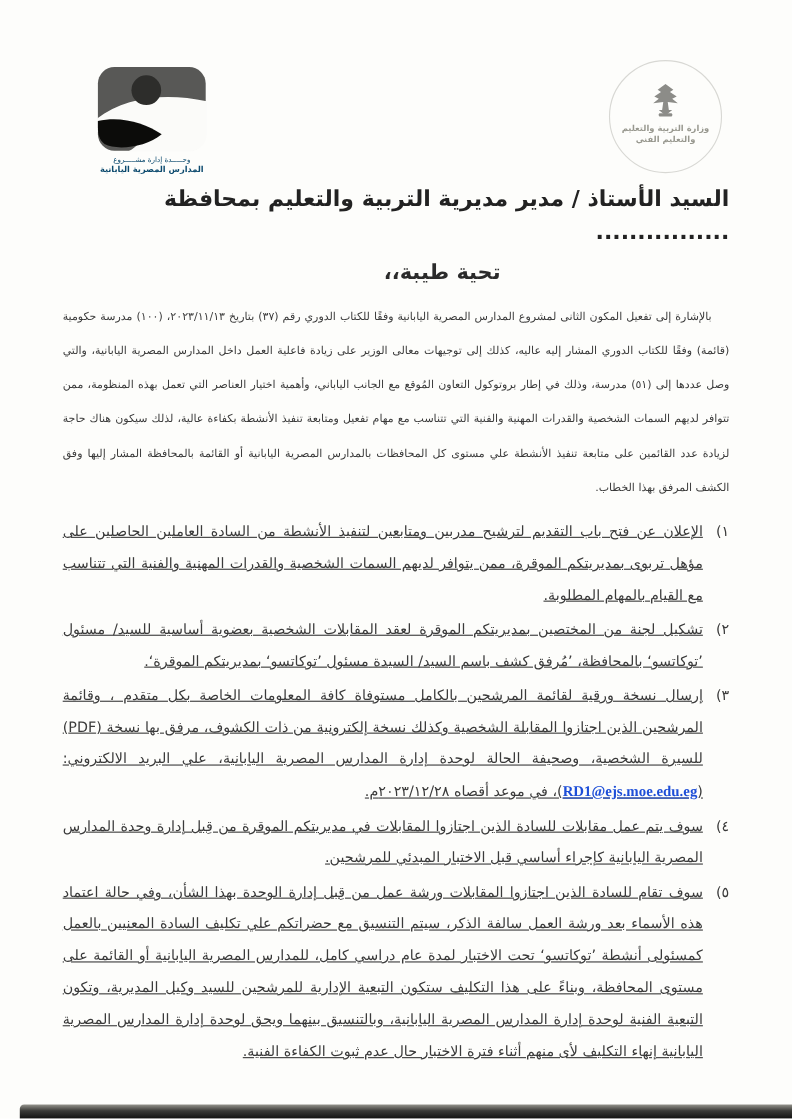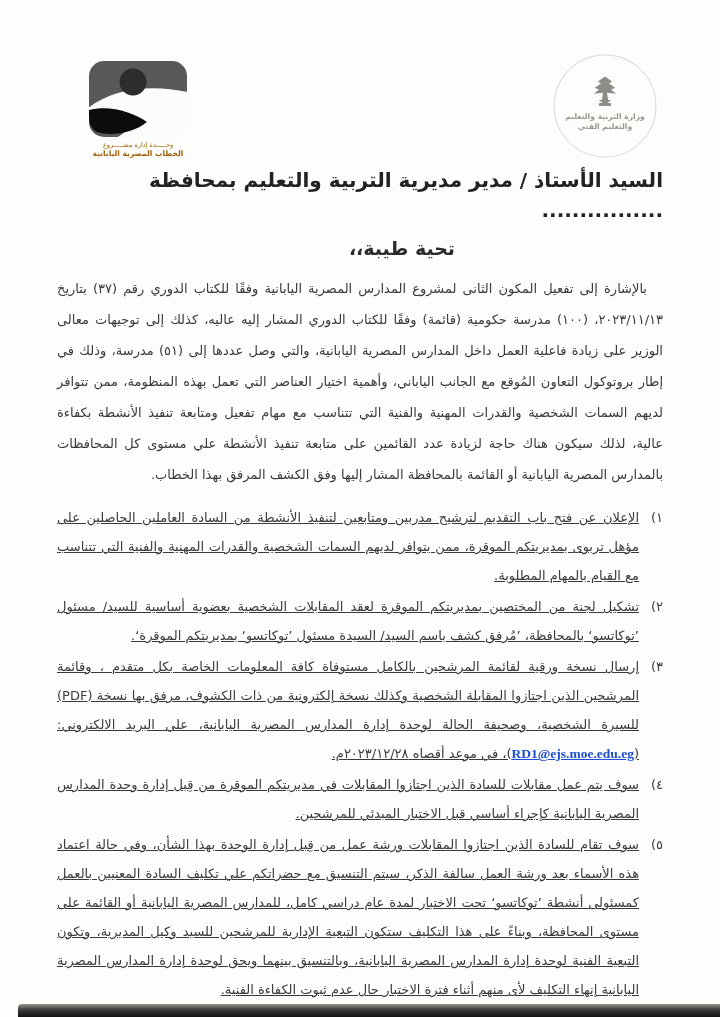--- a/index.html
+++ b/index.html
@@ -12,21 +12,21 @@
     background: #fdfdfb;
     overflow: hidden;
     direction: rtl;
     font-family: "DejaVu Sans", sans-serif;
     color: #3a3a3a;
   }
   
   .header { position: absolute; top: 0; left: 0; right: 0; height: 168px; }
   .ejs-logo { position: absolute; top: 60px; left: 84px; width: 108px; text-align: center; }
   .ejs-logo svg { display: block; margin: 0 auto; }
-  .ejs-caption { margin-top: 3px; line-height: 1.25; color: #a16207; }
+  .ejs-caption { margin-top: 3px; line-height: 1.25; color: #0c4a6e; }
   .ejs-caption .cap1 { font-size: 6.5px; letter-spacing: .5px; display: block; }
   .ejs-caption .cap2 { font-size: 7.5px; font-weight: bold; display: block; }
   .ministry-seal { position: absolute; top: 50px; left: 548px; width: 114px; height: 112px; }
   
   .content { position: absolute; top: 165px; right: 57px; left: 57px; }
   .salutation {
     font-size: 20px;
     font-weight: bold;
     color: #222222;
     letter-spacing: .2px;
@@ -34,21 +34,21 @@
   }
   .greeting {
     margin-top: 12px;
     margin-right: 208px;
     font-size: 19px;
     font-weight: bold;
     color: #2b2b2b;
   }
   .intro {
     margin-top: 14px;
-    font-size: 13px;
+    font-size: 10px;
     line-height: 31px;
     text-align: justify;
     text-indent: 16px;
     color: #3a3a3a;
   }
   .directive {
     margin-top: 10px;
     font-size: 13px;
     text-indent: 16px;
     text-decoration: underline;
@@ -100,21 +100,21 @@
 
     <div class="ejs-logo">
       <svg width="100" height="78" viewBox="0 0 100 78">
         <rect x="1" y="1" width="98" height="76" rx="15" fill="#585856"></rect>
         <path d="M0,48 C26,28 62,24 100,32 L100,62 C100,71 92,78 83,78 L28,78 C58,62 22,52 0,60 Z" fill="#fbfbf9"></path>
         <circle cx="45" cy="22" r="13.5" fill="#2d2d2b"></circle>
         <path d="M1,50 C22,45 44,52 59,62 C45,74 18,77 7,71 C2,67 1,62 1,56 Z" fill="#0c0c0a"></path>
       </svg>
       <div class="ejs-caption">
         <span class="cap1">وحـــــدة إدارة مشـــــروع</span>
-        <span class="cap2">الخطاب المصرية اليابانية</span>
+        <span class="cap2">المدارس المصرية اليابانية</span>
       </div>
     </div>
 
     <svg class="ministry-seal" viewBox="0 0 110 110">
       <defs>
         <path id="ring-path" d="M11,55 A44,44 0 1 1 99,55 A44,44 0 1 1 11,55"></path>
       </defs>
       <circle cx="55" cy="55" r="50" fill="none" stroke="#d8d8d4" stroke-width="1"></circle>
       <text font-size="8" font-weight="bold" fill="#9a9a96" letter-spacing="1.6" font-family="Liberation Sans, sans-serif">
         <textPath href="#ring-path" startOffset="2">MINISTRY OF EDUCATION AND TECHNICAL EDUCATION</textPath>

